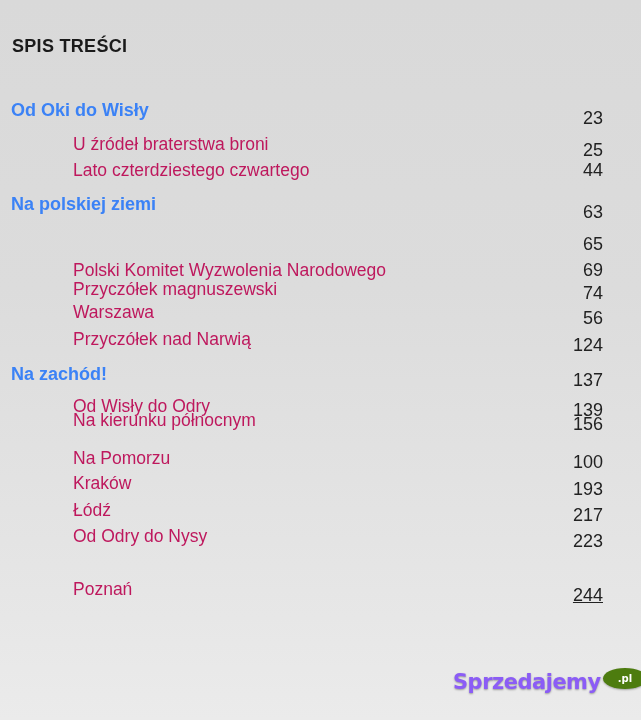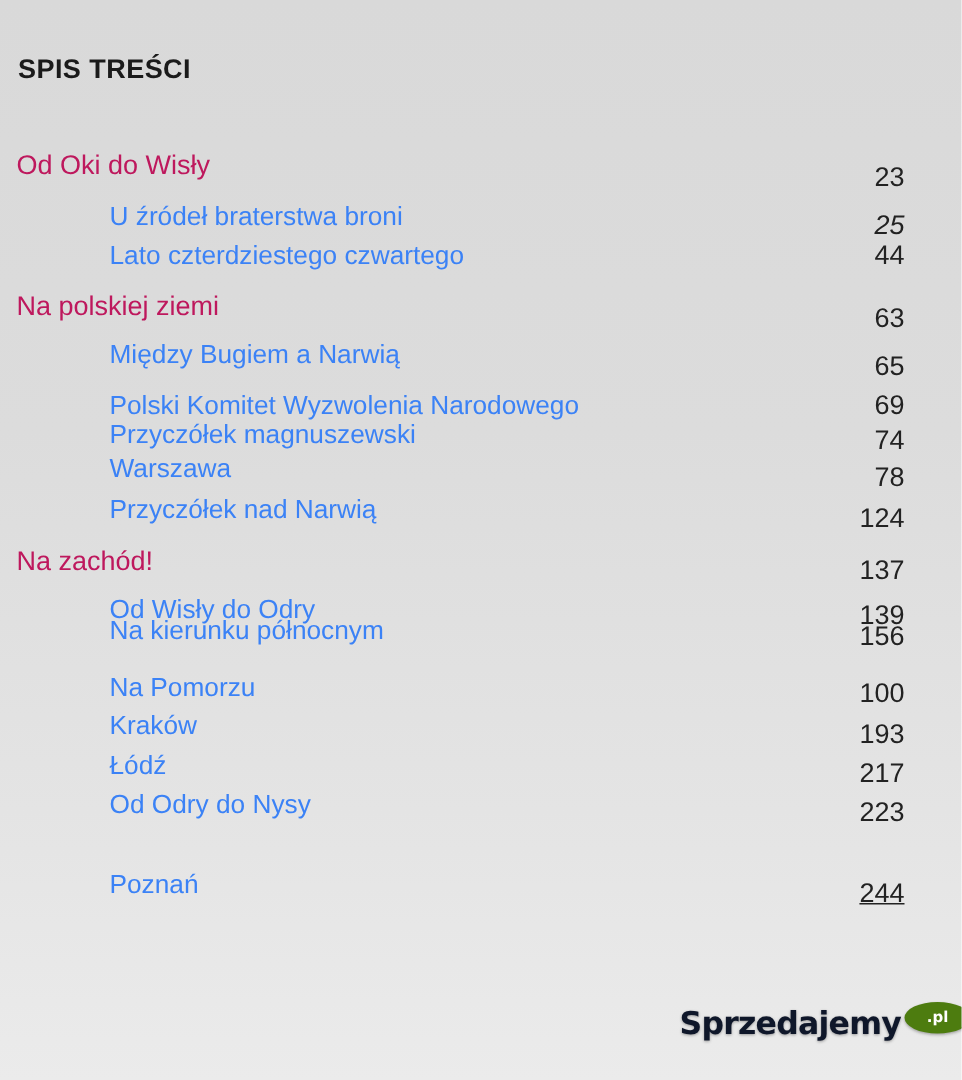--- a/index.html
+++ b/index.html
@@ -35,46 +35,46 @@
       width: 641px;
       height: 24px;
     }
     .row .label {
       position: absolute;
       white-space: nowrap;
     }
     .row.section .label {
       left: 11px;
       font-size: 18px;
-      font-weight: normal;
-      color: #be185d;
+      font-weight: bold;
+      color: #3b82f6;
     }
     .row.chapter .label {
       left: 73px;
       font-size: 17.5px;
-      color: #3b82f6;
+      color: #be185d;
     }
     .row .page-num {
       position: absolute;
       right: 38px;
       font-size: 18px;
       color: #222;
       text-align: right;
     }
     .row.section .page-num {
       top: 8px;
     }
     .watermark {
       position: absolute;
       left: 453px;
       top: 670px;
       font-family: "DejaVu Sans", sans-serif;
       font-size: 21px;
       font-weight: bold;
-      color: #0f172a;
+      color: #8b5cf6;
       text-shadow: 0 1px 2px rgba(0,0,0,0.35);
       letter-spacing: -0.5px;
     }
     .watermark-badge {
       position: absolute;
       left: 603px;
       top: 668px;
       width: 44px;
       height: 21px;
       border-radius: 50%;
@@ -93,46 +93,45 @@
 
 <div class="page">
   <div class="toc-title">SPIS TREŚCI</div>
 
   <div class="row section" style="top:100px;">
     <span class="label">Od Oki do Wisły</span>
     <span class="page-num">23</span>
   </div>
   <div class="row chapter" style="top:134px;">
     <span class="label">U źródeł braterstwa broni</span>
-    <span class="page-num" style="top:6px;font-style:italic;">25</span>
+    <span class="page-num" style="top:6px;">25</span>
   </div>
   <div class="row chapter" style="top:160px;">
     <span class="label">Lato czterdziestego czwartego</span>
     <span class="page-num">44</span>
   </div>
 
   <div class="row section" style="top:194px;">
     <span class="label">Na polskiej ziemi</span>
     <span class="page-num">63</span>
   </div>
   <div class="row chapter" style="top:226px;">
-    <span class="label">Między Bugiem a Narwią</span>
     <span class="page-num" style="top:8px;">65</span>
   </div>
   <div class="row chapter" style="top:260px;">
     <span class="label">Polski Komitet Wyzwolenia Narodowego</span>
     <span class="page-num">69</span>
   </div>
   <div class="row chapter" style="top:279px;">
     <span class="label">Przyczółek magnuszewski</span>
     <span class="page-num" style="top:4px;">74</span>
   </div>
   <div class="row chapter" style="top:302px;">
     <span class="label">Warszawa</span>
-    <span class="page-num" style="top:6px;">78</span>
+    <span class="page-num" style="top:6px;">56</span>
   </div>
   <div class="row chapter" style="top:329px;">
     <span class="label">Przyczółek nad Narwią</span>
     <span class="page-num" style="top:6px;">124</span>
   </div>
 
   <div class="row section" style="top:364px;">
     <span class="label">Na zachód!</span>
     <span class="page-num" style="top:6px;">137</span>
   </div>

